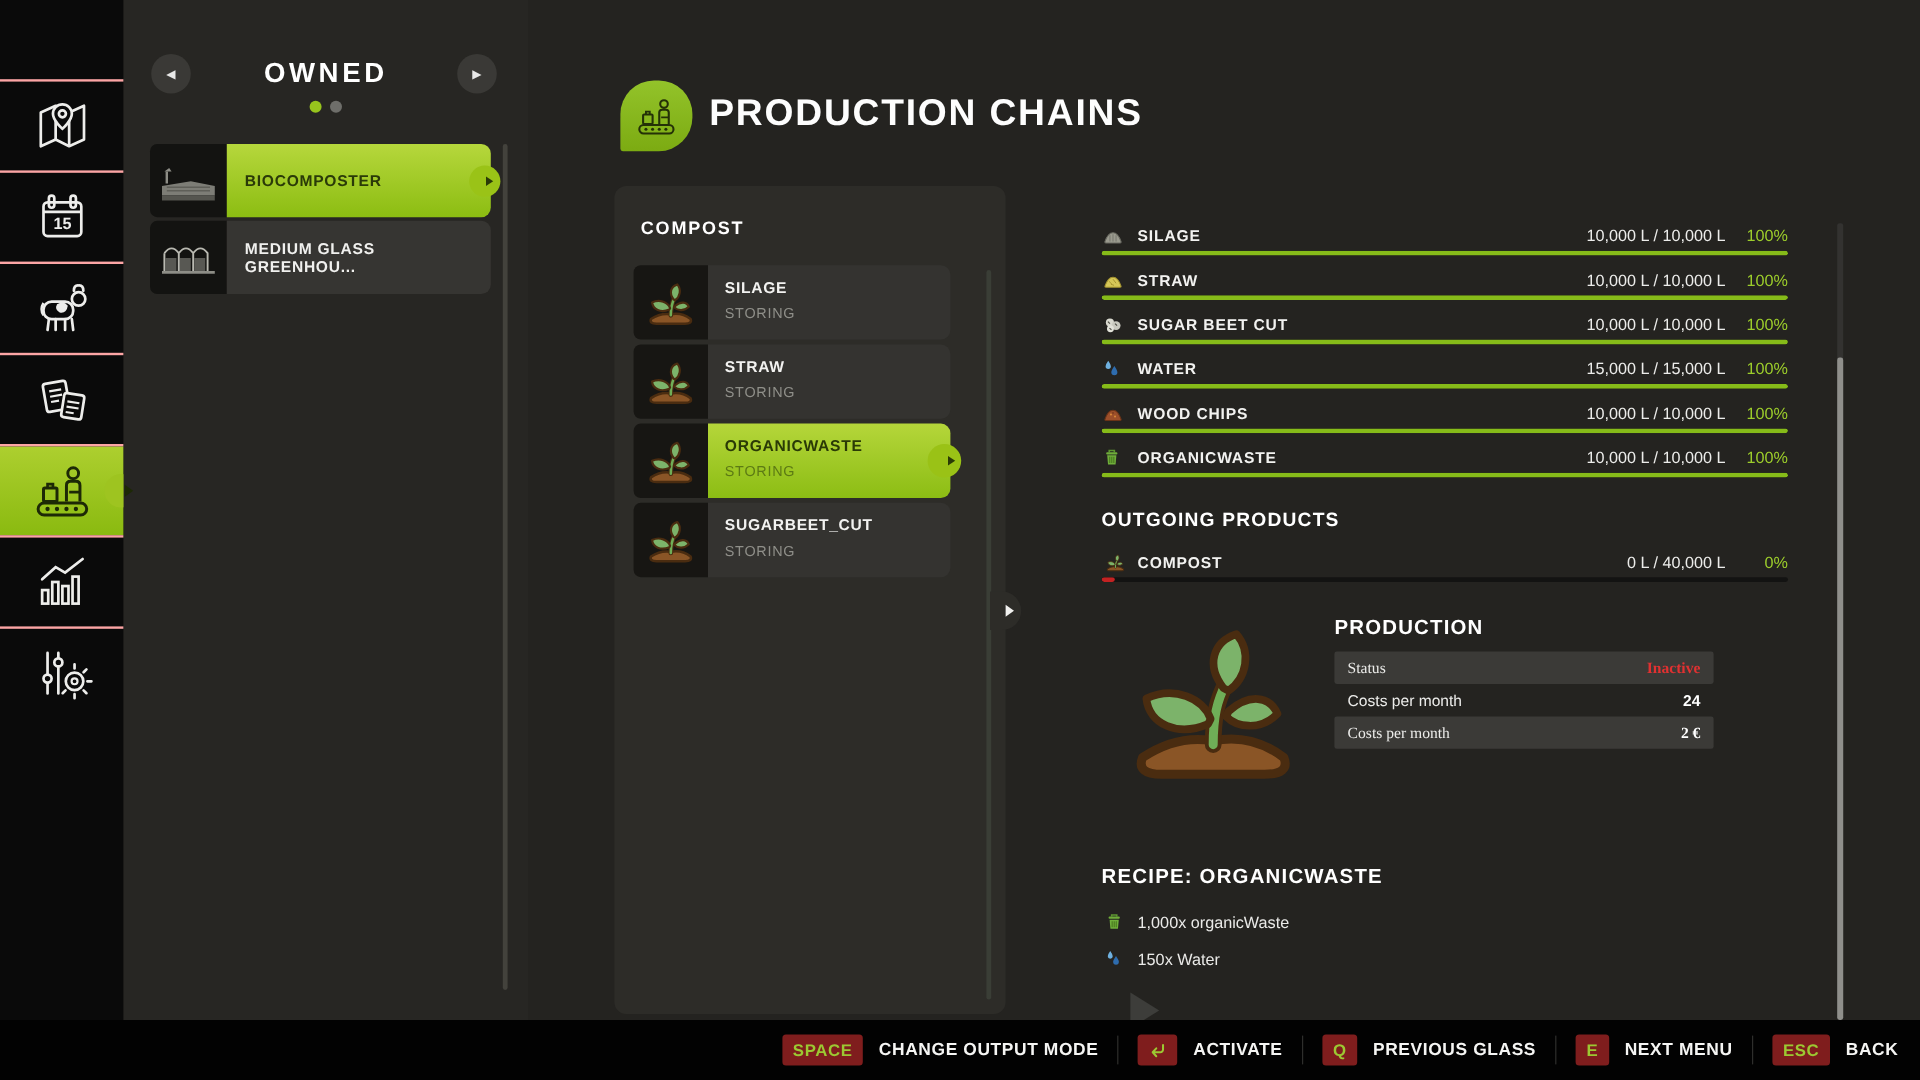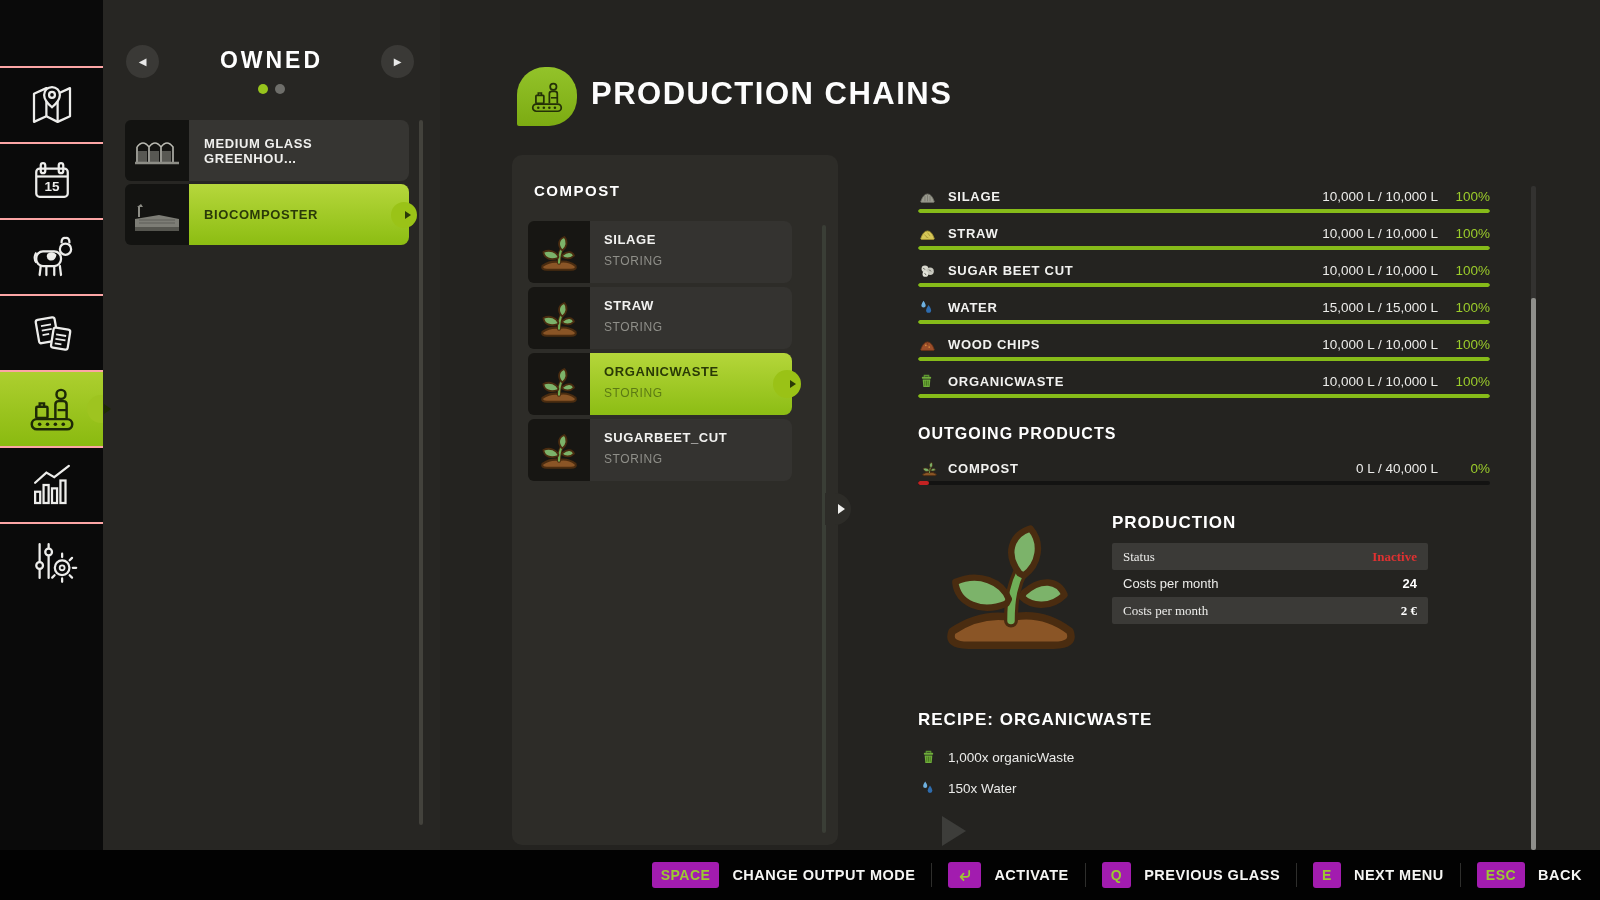--- a/index.html
+++ b/index.html
@@ -95,39 +95,39 @@
   #production-info { margin-left:26px; width:316px; }
   #production-heading { color:#fff; font-size:17px; font-weight:bold; letter-spacing:1px; margin-top:6px; }
   #production-table { margin-top:10px; }
   .ptr { height:27px; display:flex; align-items:center; justify-content:space-between; padding:0 11px; border-radius:2px; }
   .ptr.shade { background:#3b3a37;font-family:Liberation Serif, serif; }
   .ptr .pl { font-size:13px; color:#ececea; }
   .ptr .pv { font-size:13px; font-weight:bold; color:#fff; }
   .ptr .pv.bad { color:#e03131; }
 
   
-  #recipe-block { position:absolute; left:0; top:525px; width:572px; }
+  #recipe-block { position:absolute; left:0; top:536px; width:572px; }
   #recipe-heading { color:#fff; font-size:17px; font-weight:bold; letter-spacing:1px; }
   #recipe-row { display:flex; margin-top:18px; align-items:flex-start;flex-direction:column; }
   #recipe-inputs { width:200px; }
   .ring { display:flex; align-items:center; margin-bottom:13px; }
   .ring .ricon { width:20px; height:18px; flex:none; display:flex; align-items:center; justify-content:center; }
   .ring .rtext { font-size:13.5px; color:#eaeae8; margin-left:10px; }
   #recipe-arrow { width:0; height:0; border-left:24px solid #3d3d3a; border-top:15px solid transparent;
     border-bottom:15px solid transparent; margin:6px 0 0 24px; }
   #recipe-output { display:flex; align-items:center; margin:13px 0 0 42px; }
 
   #page-scrollbar { position:absolute; left:1531px; top:186px; width:5px; height:664px; background:#333230; border-radius:2px; }
   #page-scrollthumb { position:absolute; left:0; top:112px; width:5px; height:552px; background:#8f8f8b; border-radius:2px; }
 
   
   #bottom-bar { position:absolute; left:0; top:850px; width:1600px; height:50px; background:#020202;
     display:flex; align-items:center; justify-content:flex-end; padding-right:18px; }
   .bb-group { display:flex; align-items:center; }
-  .key-chip { min-width:26px; height:26px; background:#a21caf; border-radius:3px; padding:0 9px;
+  .key-chip { min-width:26px; height:26px; background:#7f1d1d; border-radius:3px; padding:0 9px;
     display:flex; align-items:center; justify-content:center;
     color:#9cc832; font-size:14px; font-weight:bold; letter-spacing:0.5px; }
   .bb-label { color:#f5f5f3; font-size:14.5px; font-weight:bold; letter-spacing:0.5px; margin:0 0 0 13px; }
   .bb-sep { width:1px; height:24px; background:#2e2e2c; margin:0 16px; }
 </style>
 </head>
 <body>
 
 <svg width="0" height="0" style="position:absolute">
   <defs>
@@ -251,45 +251,45 @@
   <div id="owned-title">OWNED</div>
   <div class="pager-btn" style="left:278px; top:45px;">
     <span>▶</span>
   </div>
   <div id="owned-dots">
     <div class="dot active"></div>
     <div class="dot inactive"></div>
   </div>
 
   <div id="owned-list">
+    <div class="owned-item selected">
+      <div class="owned-thumb">
+        <svg width="56" height="44" viewBox="0 0 56 44">
+          <path d="M10 14 v10" stroke="#8d8d86" stroke-width="2"></path>
+          <path d="M8 14 h6 l-2 -3 z" fill="#8d8d86"></path>
+          <path d="M6 26 L30 22 L50 26 L50 34 L6 34 Z" fill="#7d7d76"></path>
+          <path d="M6 34 h44 v4 H6 z" fill="#55554f"></path>
+          <path d="M10 27 h36 M10 30 h36" stroke="#5f5f58" stroke-width="1.2"></path>
+        </svg>
+      </div>
+      <div class="owned-label">BIOCOMPOSTER</div>
+      <span class="sel-arrow"></span>
+    </div>
+
     <div class="owned-item plain">
       <div class="owned-thumb">
         <svg width="56" height="44" viewBox="0 0 56 44">
           <path d="M8 18 v16 M8 18 q6 -8 12 0 v16 M20 18 q6 -8 12 0 v16 M32 18 q6 -8 12 0 v16" fill="none" stroke="#b9b9b1" stroke-width="1.6"></path>
           <path d="M6 34 h44" stroke="#8d8d86" stroke-width="2.4"></path>
           <rect x="9" y="22" width="9" height="11" fill="#9d9d95" opacity="0.5"></rect>
           <rect x="21" y="22" width="9" height="11" fill="#9d9d95" opacity="0.5"></rect>
           <rect x="33" y="22" width="9" height="11" fill="#9d9d95" opacity="0.5"></rect>
         </svg>
       </div>
       <div class="owned-label">MEDIUM GLASS GREENHOU...</div>
-    </div>
-
-    <div class="owned-item selected">
-      <div class="owned-thumb">
-        <svg width="56" height="44" viewBox="0 0 56 44">
-          <path d="M10 14 v10" stroke="#8d8d86" stroke-width="2"></path>
-          <path d="M8 14 h6 l-2 -3 z" fill="#8d8d86"></path>
-          <path d="M6 26 L30 22 L50 26 L50 34 L6 34 Z" fill="#7d7d76"></path>
-          <path d="M6 34 h44 v4 H6 z" fill="#55554f"></path>
-          <path d="M10 27 h36 M10 30 h36" stroke="#5f5f58" stroke-width="1.2"></path>
-        </svg>
-      </div>
-      <div class="owned-label">BIOCOMPOSTER</div>
-      <span class="sel-arrow"></span>
     </div>
   </div>
 
   <div id="owned-scrollbar"></div>
 </div>
 
 <div id="header-tile">
   <svg width="38" height="38" viewBox="0 0 48 48" style="color:#243107">
     <use href="#sym-production"></use>
   </svg>

